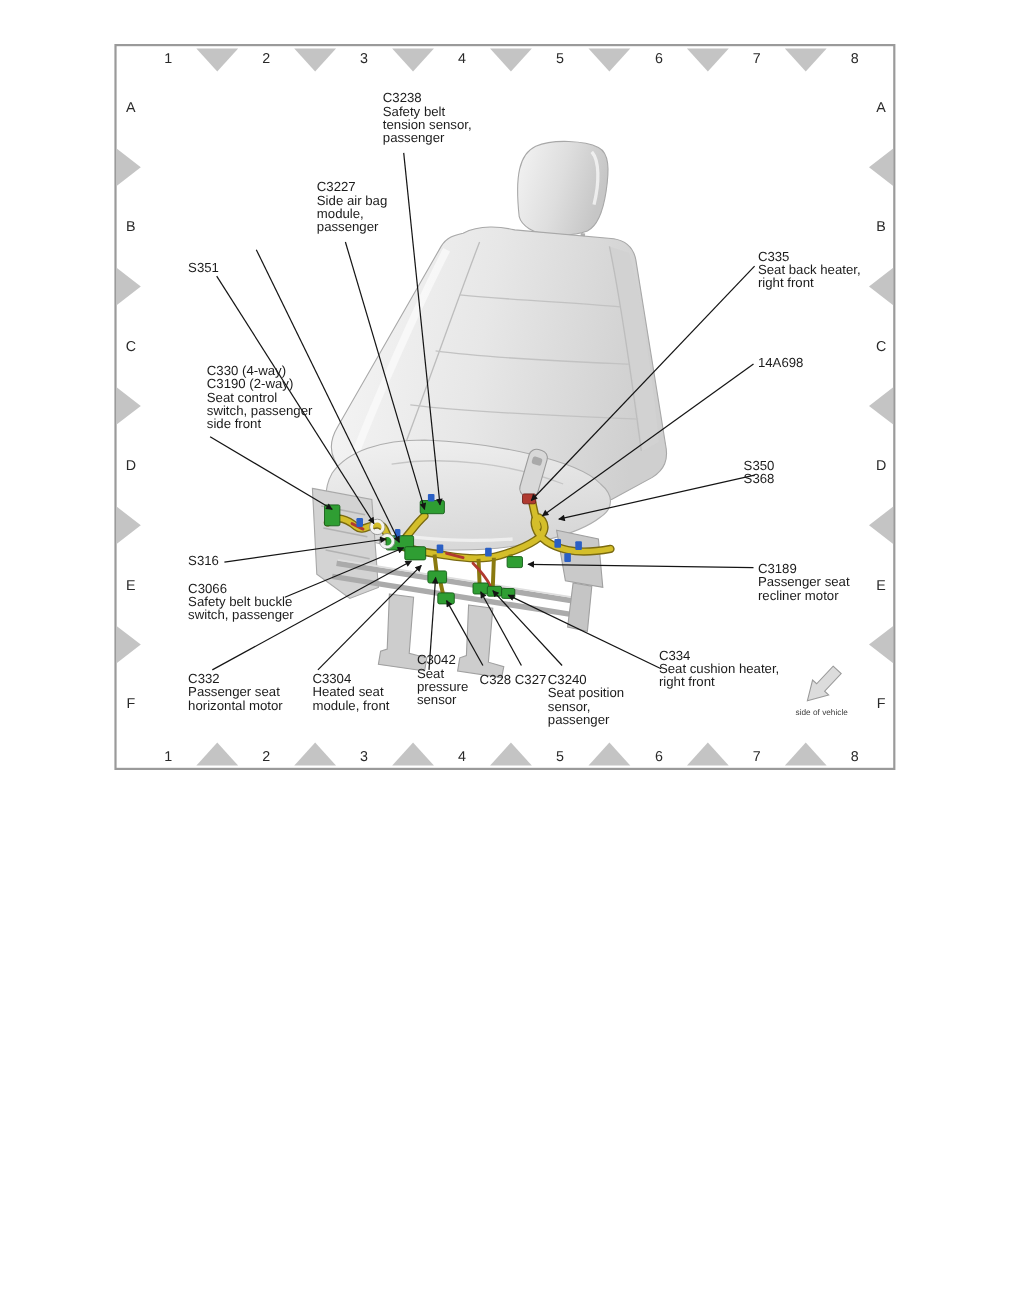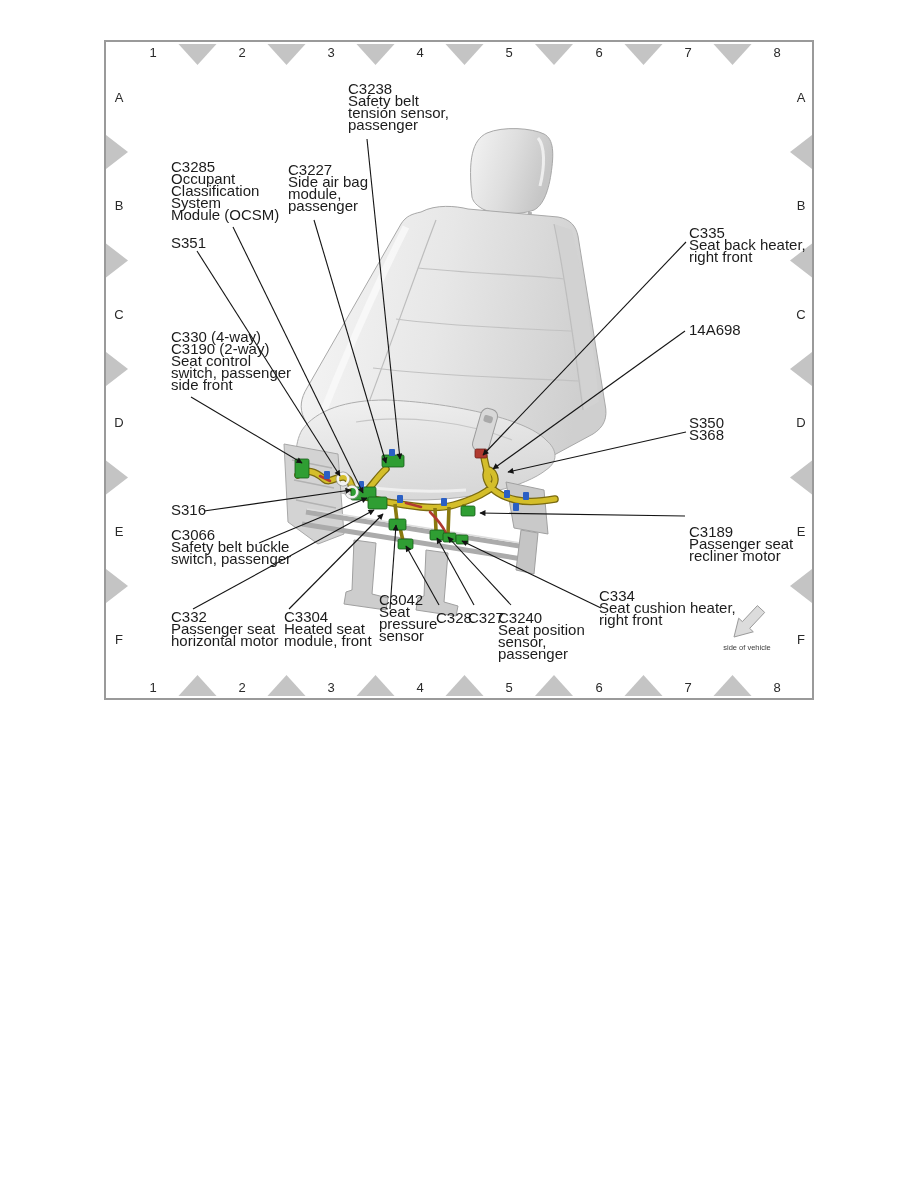--- a/index.html
+++ b/index.html
@@ -8,40 +8,40 @@
   #frame{position:absolute;left:104px;top:40px;width:710px;height:660px;
          border:2px solid #9a9a9a;box-sizing:border-box;background:#ffffff;}
   #art{position:absolute;left:0;top:0;width:706px;height:656px;}
   
   .gn{position:absolute;width:24px;text-align:center;transform:translateX(-50%);
       font-size:13px;color:#2a2a2a;line-height:16px;}
   .gnt{top:3px;} .gnb{top:638px;}
   .gl{position:absolute;width:24px;text-align:center;font-size:13px;color:#2a2a2a;line-height:16px;}
   .gll{left:1px;} .glr{left:683px;}
   
-  .callout{position:absolute;font-size:15px;line-height:12px;color:#1c1c1c;
+  .callout{position:absolute;font-size:12px;line-height:12px;color:#1c1c1c;
            white-space:pre-line;letter-spacing:0;}
   .cl-c3238{left:242px;top:41px}
   .cl-c3285{left:65px;top:119px}
   .cl-c3227{left:182px;top:122px}
   .cl-s351{left:65px;top:195px}
-  .cl-c330{left:65px;top:289px}
+  .cl-c330{left:82px;top:289px}
   .cl-s316{left:65px;top:462px}
   .cl-c3066{left:65px;top:487px}
   .cl-c332{left:65px;top:569px}
   .cl-c3304{left:178px;top:569px}
   .cl-c3042{left:273px;top:552px}
   .cl-c328{left:330px;top:570px}
   .cl-c327{left:362px;top:570px}
   .cl-c3240{left:392px;top:570px}
   .cl-c334{left:493px;top:548px}
   .cl-c335{left:583px;top:185px}
   .cl-14a698{left:583px;top:282px}
-  .cl-s350{left:583px;top:375px}
-  .cl-c3189{left:583px;top:484px}
+  .cl-s350{left:570px;top:375px}
+  .cl-c3189{left:583px;top:469px}
   .front-caption{position:absolute;left:586px;top:601px;width:110px;text-align:center;
                  font-size:7.5px;color:#3c3c3c;}
 </style>
 </head>
 <body>
 
 <div id="canvas">
   <div id="frame">
 
     <svg id="art" viewBox="0 0 706 656" xmlns="http://www.w3.org/2000/svg">
@@ -255,25 +255,20 @@
     <div class="gl glr" style="top:156px">B</div>
     <div class="gl glr" style="top:265px">C</div>
     <div class="gl glr" style="top:373px">D</div>
     <div class="gl glr" style="top:482px">E</div>
     <div class="gl glr" style="top:590px">F</div>
 
     <div class="callout cl-c3238">C3238
 Safety belt
 tension sensor,
 passenger</div>
-    <div class="callout cl-c3285">C3285
-Occupant
-Classification
-System
-Module (OCSM)</div>
     <div class="callout cl-c3227">C3227
 Side air bag
 module,
 passenger</div>
     <div class="callout cl-s351">S351</div>
     <div class="callout cl-c330">C330  (4-way)
 C3190  (2-way)
 Seat control
 switch, passenger
 side front</div>

